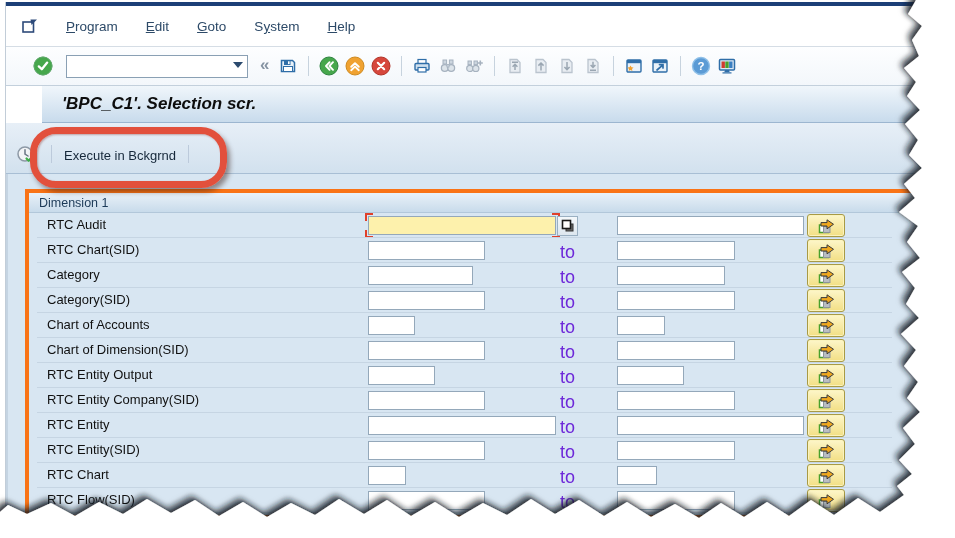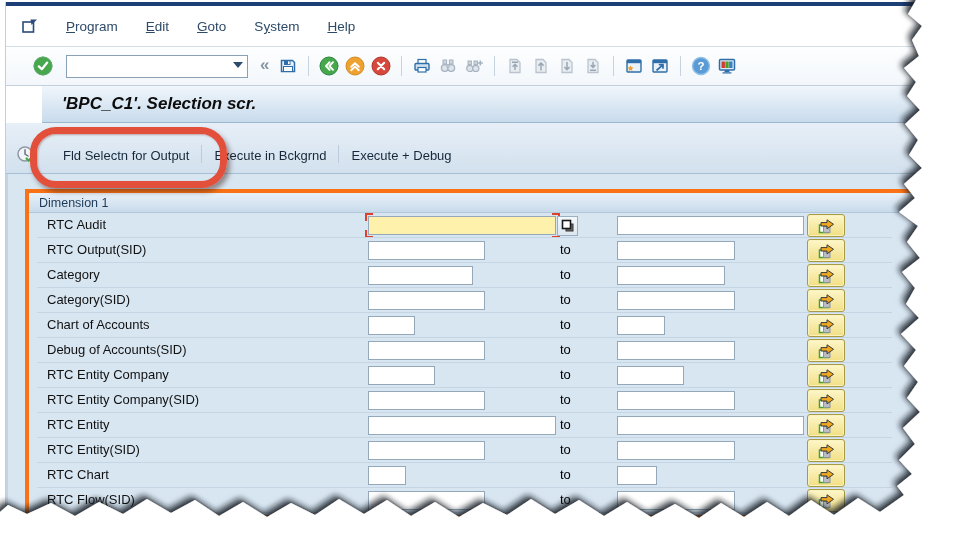--- a/index.html
+++ b/index.html
@@ -57,21 +57,21 @@
                border-bottom:1px solid #b2c7da; display:flex; align-items:center; }
   .gb-title { font-size:12.5px; color:#1c3a58; margin-left:10px; }
 
   .sel-row { position:relative; height:25px; }
   .sel-row .rowline { position:absolute; left:8px; right:28px; bottom:0; border-bottom:1px solid #c6d5e3; }
   .row-label { position:absolute; left:18px; top:4px; font-size:13px; color:#111; white-space:nowrap; }
   .fld { position:absolute; top:3px; height:19px; border:1px solid #94a8ba; background:#fff;
          font-size:12px; padding:0 3px; }
   .fld1 { left:339px; } .fld2 { left:588px; }
   .fld.focused { background:#fdf1ac; outline:none; }
-  .to-lbl { position:absolute; left:531px; top:4px; font-size:13px; color:#000000; }
+  .to-lbl { position:absolute; left:531px; top:4px; font-size:18px; color:#6d28d9; }
   .corner { position:absolute; width:8px; height:8px; border:0 solid #e0402a; }
   .c-tl { left:336px; top:0; border-left-width:2px; border-top-width:2px; }
   .c-tr { left:523px; top:0; border-right-width:2px; border-top-width:2px; }
   .c-bl { left:336px; top:17px; border-left-width:2px; border-bottom-width:2px; }
   .c-br { left:523px; top:17px; border-right-width:2px; border-bottom-width:2px; }
   .mc-btn { position:absolute; left:528px; top:3px; width:21px; height:20px;
             background:linear-gradient(#f4f8fb,#dde7ef); border:1px solid #9ab0c2;
             display:inline-flex; align-items:center; justify-content:center; padding:0; }
   .msel-btn { position:absolute; left:778px; top:1px; width:38px; height:23px;
               background:linear-gradient(#fdf6c9,#f2df85); border:1px solid #a89a45;
@@ -237,25 +237,23 @@
 
     <div class="apptoolbar">
       <span class="exec-btn">
         <svg width="20" height="20" viewBox="0 0 20 20">
           <circle cx="9" cy="9" r="7" fill="#f2f4f6" stroke="#8d99a6" stroke-width="1.5"></circle>
           <path d="M9 4.8 V9 L12 11" fill="none" stroke="#6a7684" stroke-width="1.5" stroke-linecap="round"></path>
           <path d="M10.5 13.5 l2.2 2.3 L17 11.5" fill="none" stroke="#3fae49" stroke-width="2.2" stroke-linecap="round" stroke-linejoin="round"></path>
         </svg>
       </span>
       <span id="app-buttons" style="display:inline-flex;align-items:center;">
-          <span class="app-btn">Fld Selectn for Output</span>
           <span class="app-sep"></span>
           <span class="app-btn">Execute in Bckgrnd</span>
           <span class="app-sep"></span>
-          <span class="app-btn">Execute + Debug</span>
         </span>
     </div>
 
     <div class="content">
       <div class="groupbox">
         <div class="gb-header">
           <span class="gb-title">Dimension 1</span>
         </div>
         <div id="group-rows">
             <div class="sel-row">
@@ -275,21 +273,21 @@
               <button class="msel-btn">
                 <svg width="17" height="16" viewBox="0 0 17 16">
                   <rect x="1.5" y="7" width="9" height="7.5" fill="#fff" stroke="#4aa02c" stroke-width="1.5"></rect>
                   <rect x="5.5" y="8.5" width="6.5" height="6" fill="#b9bec2" stroke="#8d9499" stroke-width="1"></rect>
                   <polygon points="3,4.6 9,4.6 9,1.8 15.5,6.3 9,10.8 9,8 3,8" fill="#f0a81e" stroke="#3a3a3a" stroke-width="1"></polygon>
                 </svg>
               </button>
               <span class="rowline"></span>
             </div>
             <div class="sel-row">
-              <span class="row-label">RTC Output(SID)</span>
+              <span class="row-label">RTC Chart(SID)</span>
               <input class="fld fld1" style="width: 117px;">
               <span class="to-lbl">to</span>
               <input class="fld fld2" style="width: 118px;">
               <button class="msel-btn">
                 <svg width="17" height="16" viewBox="0 0 17 16">
                   <rect x="1.5" y="7" width="9" height="7.5" fill="#fff" stroke="#4aa02c" stroke-width="1.5"></rect>
                   <rect x="5.5" y="8.5" width="6.5" height="6" fill="#b9bec2" stroke="#8d9499" stroke-width="1"></rect>
                   <polygon points="3,4.6 9,4.6 9,1.8 15.5,6.3 9,10.8 9,8 3,8" fill="#f0a81e" stroke="#3a3a3a" stroke-width="1"></polygon>
                 </svg>
               </button>
@@ -331,35 +329,35 @@
               <button class="msel-btn">
                 <svg width="17" height="16" viewBox="0 0 17 16">
                   <rect x="1.5" y="7" width="9" height="7.5" fill="#fff" stroke="#4aa02c" stroke-width="1.5"></rect>
                   <rect x="5.5" y="8.5" width="6.5" height="6" fill="#b9bec2" stroke="#8d9499" stroke-width="1"></rect>
                   <polygon points="3,4.6 9,4.6 9,1.8 15.5,6.3 9,10.8 9,8 3,8" fill="#f0a81e" stroke="#3a3a3a" stroke-width="1"></polygon>
                 </svg>
               </button>
               <span class="rowline"></span>
             </div>
             <div class="sel-row">
-              <span class="row-label">Debug of Accounts(SID)</span>
-              <input class="fld fld1" style="width: 117px;">
-              <span class="to-lbl">to</span>
-              <input class="fld fld2" style="width: 118px;">
-              <button class="msel-btn">
-                <svg width="17" height="16" viewBox="0 0 17 16">
-                  <rect x="1.5" y="7" width="9" height="7.5" fill="#fff" stroke="#4aa02c" stroke-width="1.5"></rect>
-                  <rect x="5.5" y="8.5" width="6.5" height="6" fill="#b9bec2" stroke="#8d9499" stroke-width="1"></rect>
-                  <polygon points="3,4.6 9,4.6 9,1.8 15.5,6.3 9,10.8 9,8 3,8" fill="#f0a81e" stroke="#3a3a3a" stroke-width="1"></polygon>
-                </svg>
-              </button>
-              <span class="rowline"></span>
-            </div>
-            <div class="sel-row">
-              <span class="row-label">RTC Entity Company</span>
+              <span class="row-label">Chart of Dimension(SID)</span>
+              <input class="fld fld1" style="width: 117px;">
+              <span class="to-lbl">to</span>
+              <input class="fld fld2" style="width: 118px;">
+              <button class="msel-btn">
+                <svg width="17" height="16" viewBox="0 0 17 16">
+                  <rect x="1.5" y="7" width="9" height="7.5" fill="#fff" stroke="#4aa02c" stroke-width="1.5"></rect>
+                  <rect x="5.5" y="8.5" width="6.5" height="6" fill="#b9bec2" stroke="#8d9499" stroke-width="1"></rect>
+                  <polygon points="3,4.6 9,4.6 9,1.8 15.5,6.3 9,10.8 9,8 3,8" fill="#f0a81e" stroke="#3a3a3a" stroke-width="1"></polygon>
+                </svg>
+              </button>
+              <span class="rowline"></span>
+            </div>
+            <div class="sel-row">
+              <span class="row-label">RTC Entity Output</span>
               <input class="fld fld1" style="width: 67px;">
               <span class="to-lbl">to</span>
               <input class="fld fld2" style="width: 67px;">
               <button class="msel-btn">
                 <svg width="17" height="16" viewBox="0 0 17 16">
                   <rect x="1.5" y="7" width="9" height="7.5" fill="#fff" stroke="#4aa02c" stroke-width="1.5"></rect>
                   <rect x="5.5" y="8.5" width="6.5" height="6" fill="#b9bec2" stroke="#8d9499" stroke-width="1"></rect>
                   <polygon points="3,4.6 9,4.6 9,1.8 15.5,6.3 9,10.8 9,8 3,8" fill="#f0a81e" stroke="#3a3a3a" stroke-width="1"></polygon>
                 </svg>
               </button>

